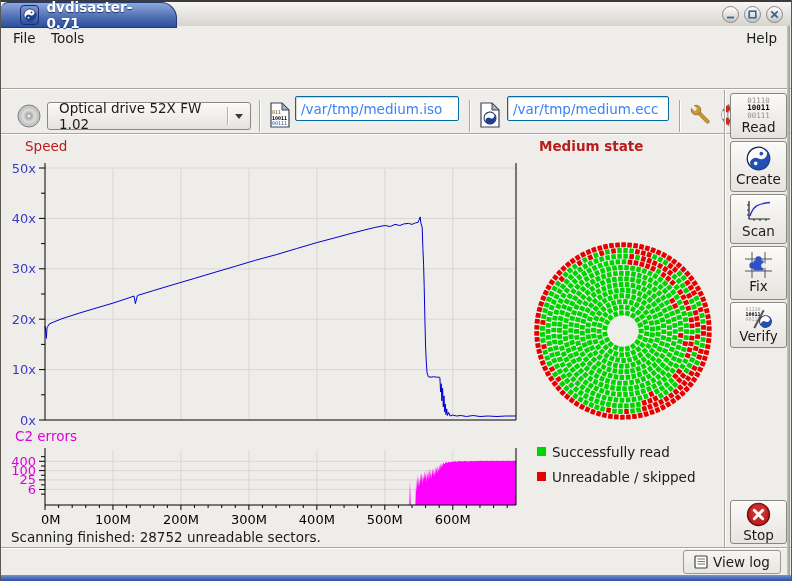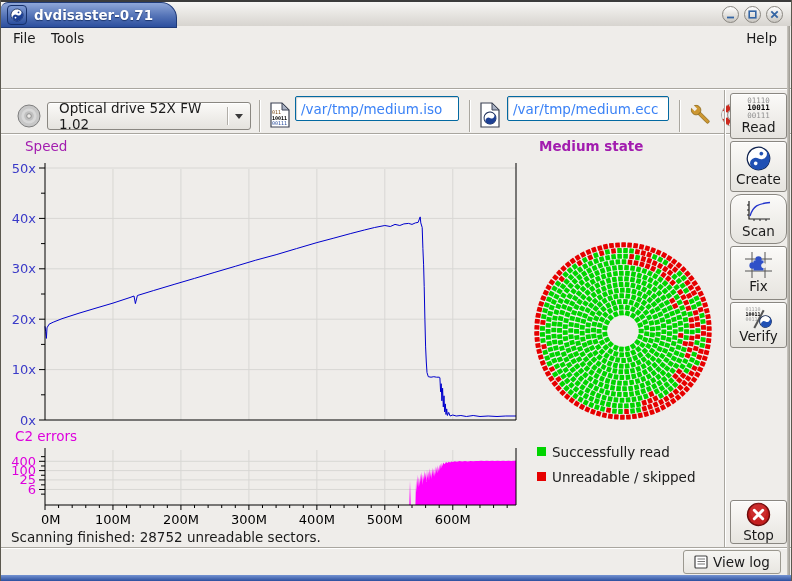--- a/index.html
+++ b/index.html
@@ -9,21 +9,21 @@
     background:#efedea;font-family:"DejaVu Sans","Liberation Sans",sans-serif;
     color:#1a1a1a;overflow:hidden;
     border-left:1px solid #5b584f;border-right:1px solid #5b584f;
   }
   
   .titlebar{position:absolute;left:0;top:0;width:100%;height:26px;
     background:linear-gradient(#f7f6f4,#d7d4cf);border-top:2px solid #3b3b3b;}
   .title-tab{position:absolute;left:0;top:0;height:26px;width:176px;
     background:linear-gradient(#8fa7d8 0%,#5372b6 55%,#2c4f9e 100%);
     border:1px solid #1f3a78;border-left:none;border-radius:7px 16px 0 0;
-    display:flex;align-items:center;gap:7px;padding:0 14px 0 6px;}
+    display:flex;align-items:center;gap:7px;padding:0 14px 0 19px;}
   .title-tab .txt{color:#fff;font-weight:bold;font-size:13.5px;text-shadow:0 1px 1px #1c366e;}
   .app-badge{width:20px;height:20px;border-radius:4px;border:1px solid #16306b;
     background:linear-gradient(#7e9ad4,#2c4f9e);display:flex;align-items:center;justify-content:center;}
   .winbtns{position:absolute;right:8px;top:4px;display:flex;gap:5px;}
   .winbtn{width:17px;height:17px;border-radius:50%;border:1px solid #8a8781;
     background:linear-gradient(#ffffff,#c9c6c0);display:flex;align-items:center;justify-content:center;cursor:default;}
   
   .menubar{position:absolute;left:0;top:28px;width:100%;height:20px;font-size:13.5px;}
   .menu-item{position:absolute;top:0;height:20px;line-height:20px;padding:0 6px;}
   
@@ -39,21 +39,21 @@
     background:#fff;box-shadow:inset 1px 1px 1px rgba(0,0,0,.18);
     font-family:"DejaVu Sans","Liberation Sans",sans-serif;font-size:13.5px;padding:0 5px;color:#3b82f6;}
   .vgroove{position:absolute;width:2px;background:linear-gradient(to right,#a9a69f 50%,#ffffff 50%);}
   .hgroove{position:absolute;left:0;width:100%;height:2px;background:linear-gradient(#a9a69f 50%,#ffffff 50%);}
   .flatbtn{position:absolute;top:53px;width:28px;height:28px;display:flex;align-items:center;justify-content:center;border-radius:3px;}
   
   .status-header{position:absolute;left:10px;top:92px;font-size:13.5px;line-height:18px;}
   .status-header .l2{font-style:italic;}
   
   .chart-title{position:absolute;font-size:13.5px;}
-  .blue-t{color:#a21caf;}
+  .blue-t{color:#b91c1c;}
   .magenta-t{color:#dd00dd;}
   .legend{position:absolute;left:536px;top:439px;font-size:13.5px;}
   .legend-row{display:flex;align-items:center;gap:6px;height:25px;}
   .swatch{width:9px;height:9px;display:inline-block;}
   .footer-status{position:absolute;left:10px;top:529px;font-size:13.5px;text-align:center;}
   
   .sidebar{position:absolute;left:727px;top:90px;width:61px;height:457px;
     display:flex;flex-direction:column;align-items:center;padding-top:3px;}
   .side-btn{width:57px;border:1px solid #8a8781;border-radius:3px;
     background:linear-gradient(#fbfaf8,#e6e4df);box-shadow:inset 0 1px 0 #fff;
@@ -1039,21 +1039,21 @@
             <g transform="rotate(30 10 10)">
           <circle cx="10" cy="10" r="9" fill="#fff" stroke="#10234f" stroke-width="1"></circle>
           <path d="M10,1 A9,9 0 0 1 10,19 A4.5,4.5 0 0 1 10,10 A4.5,4.5 0 0 0 10,1 Z" fill="#2050b4"></path>
           <circle cx="10" cy="5.5" r="1.5" fill="#2050b4"></circle>
               <circle cx="10" cy="14.5" r="1.5" fill="#fff"></circle>
         </g>
           </svg>
       </span>
       <span>Create</span>
     </div>
-    <div class="side-btn" style="height:50px;border-radius:11px;">
+    <div class="side-btn" style="height:50px;">
       <span>
         <svg width="27" height="24" viewBox="0 0 27 24">
           <path d="M4,2 V20 H25" fill="none" stroke="#222" stroke-width="1.2"></path>
           <path d="M4,17 M2,6 H4 M2,11 H4 M2,16 H4 M9,20 V22 M15,20 V22 M21,20 V22" stroke="#222" stroke-width="1"></path>
           <path d="M5,17 C8,7 13,4.5 25,3.5" fill="none" stroke="#2233cc" stroke-width="1.3"></path>
         </svg>
       </span>
       <span>Scan</span>
     </div>
     <div class="side-btn" style="height:54px;">

